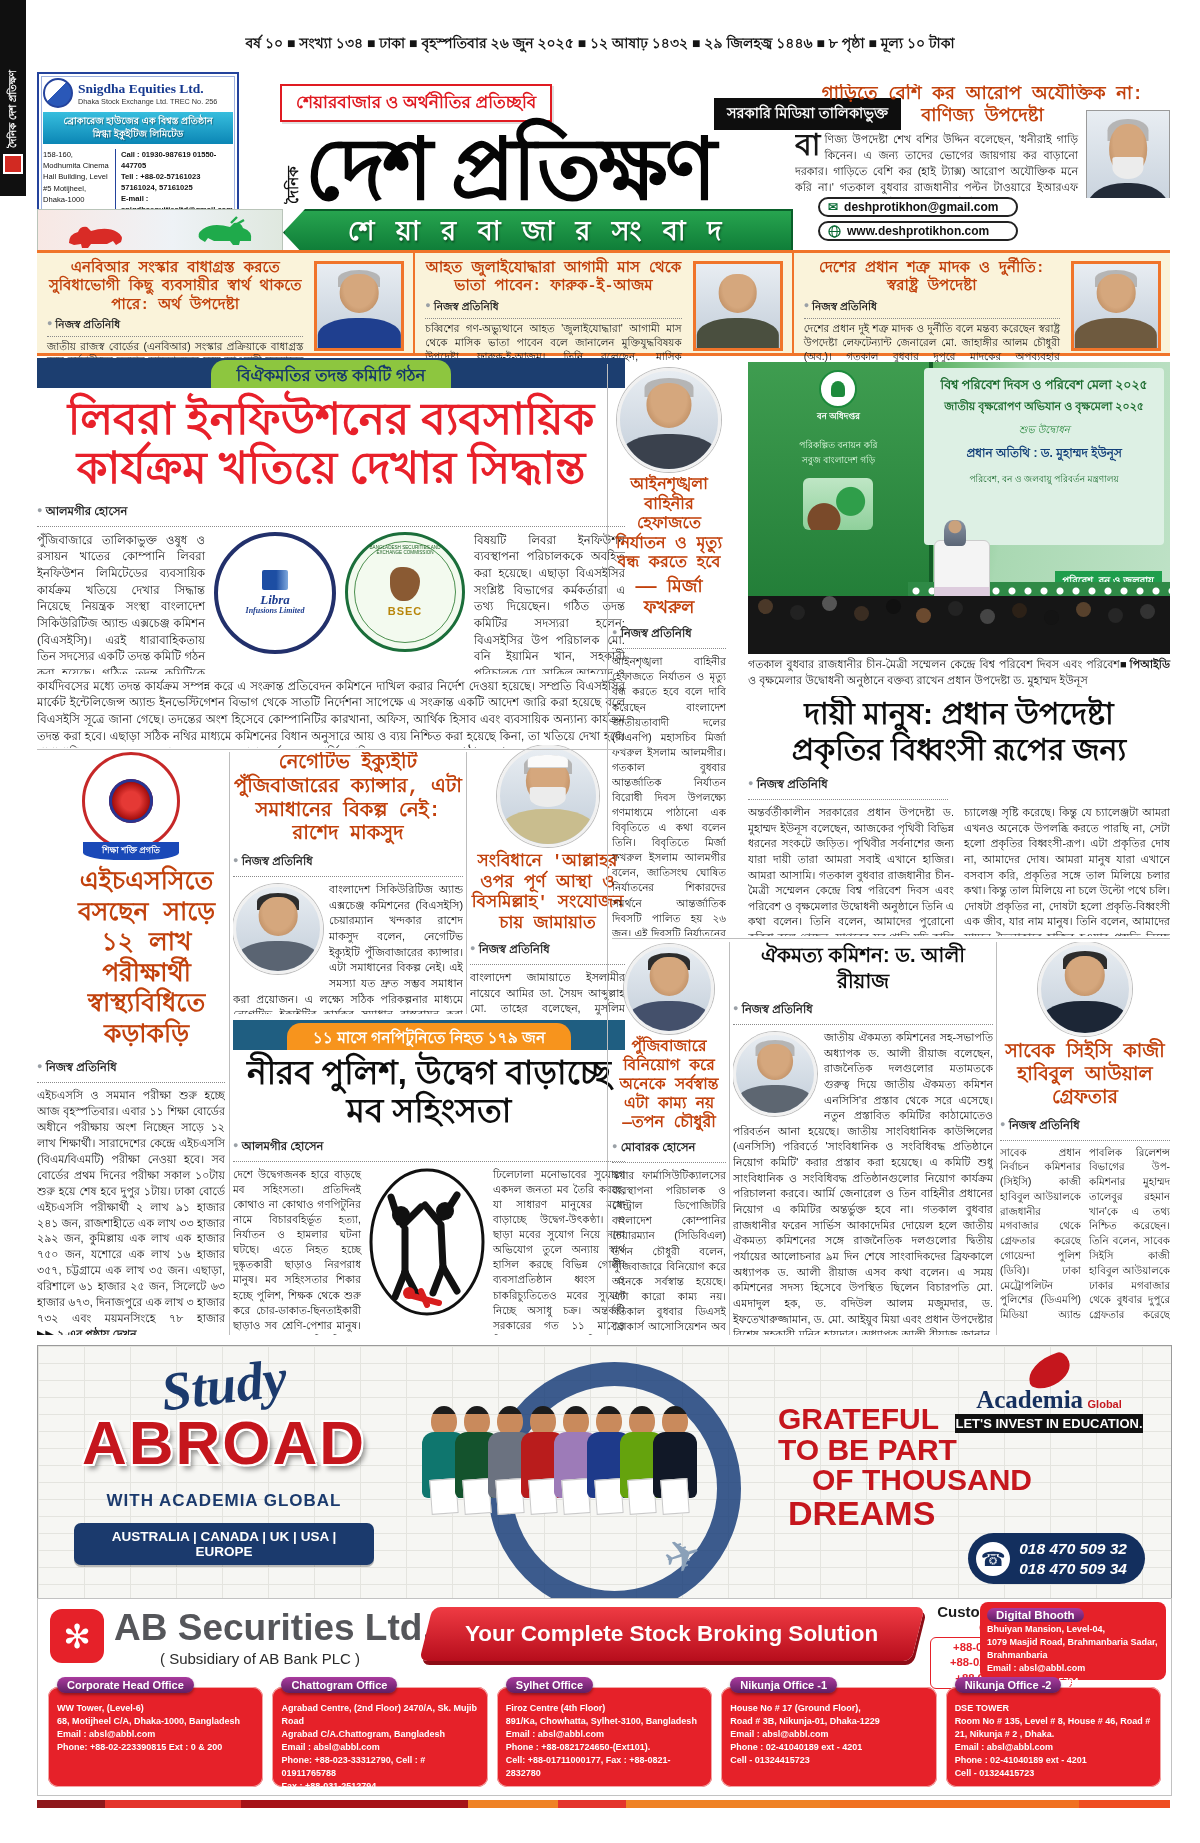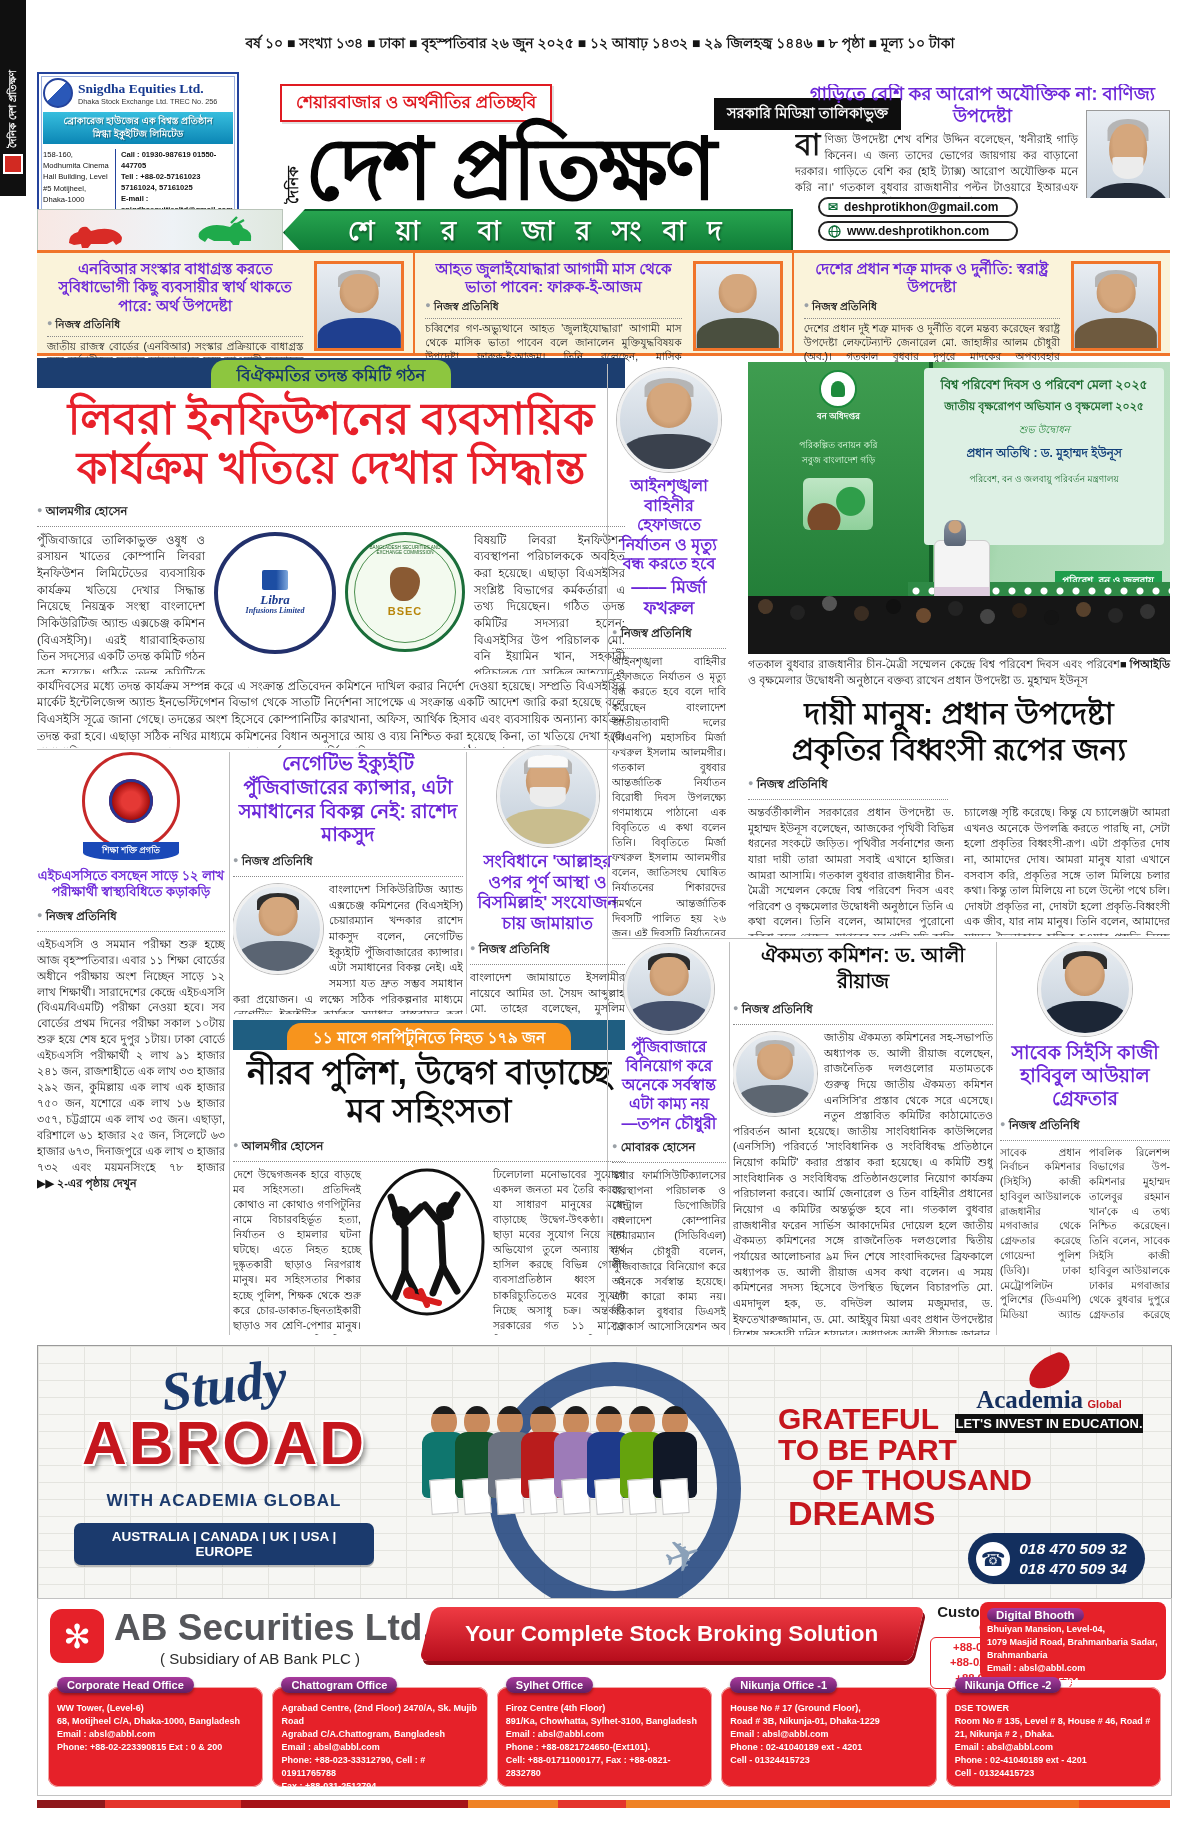--- a/index.html
+++ b/index.html
@@ -6,21 +6,21 @@
   .page{position:relative;width:1200px;height:1843px;margin:0 auto;background:#fff;
         font-family:"Liberation Sans",sans-serif;color:#111;overflow:hidden;}
   .abs{position:absolute;}
   .ctr{text-align:center;}
   .b{font-weight:bold;}
   .body-text{font-size:11.5px;line-height:1.45;text-align:justify;color:#161616;}
   .cont{font-weight:800;white-space:nowrap;}
   .byline{font-size:11.5px;font-weight:700;color:#222;border-bottom:1px dotted #8a8a8a;
           padding:2px 0 4px;margin-bottom:5px;}
   .byline .dot{color:#9aa0a6;font-size:9px;vertical-align:2px;}
-  .hl{font-weight:800;color:#6d28d9;line-height:1.22;}
+  .hl{font-weight:800;color:#c2410c;line-height:1.22;font-family:Liberation Mono, monospace;}
   .round{border-radius:50%;border:3px solid #f1f1f1;box-shadow:0 0 0 1px #bdbdbd;overflow:hidden;}
   
   .photo{position:relative;overflow:hidden;background:linear-gradient(#e8edf2,#c2cdd9);}
   .photo .hair{position:absolute;left:50%;top:7%;width:50%;height:20%;transform:translateX(-50%);
                background:#2d2d2d;border-radius:50% 50% 0 0;}
   .photo .hair.gray{background:#b5b5b5;}
   .photo .head{position:absolute;left:50%;top:12%;width:46%;height:46%;transform:translateX(-50%);
                background:radial-gradient(ellipse at 50% 35%,#d5a77d 55%,#b07e53 100%);
                border-radius:46% 46% 50% 50%;}
   .photo .beard{position:absolute;left:50%;top:41%;width:38%;height:20%;transform:translateX(-50%);
@@ -291,21 +291,21 @@
       <div class="body-text" style="flex:1;">বিষয়টি লিবরা ইনফিউশন ব্যবস্থাপনা পরিচালককে অবহিত করা হয়েছে। এছাড়া বিএসইসির সংশ্লিষ্ট বিভাগের কর্মকর্তারা এ তথ্য দিয়েছেন। গঠিত তদন্ত কমিটির সদস্যরা হলেন: বিএসইসির উপ পরিচালক মো. বনি ইয়ামিন খান, সহকারী পরিচালক মো. সাকিল আহমেদ ও ডিএসইর সহকারী মহাব্যবস্থাপক মো. মাসুদ খান।</div>
     </div>
     <div class="body-text" style="margin-top:4px;"><span>কার্যদিবসের মধ্যে তদন্ত কার্যক্রম সম্পন্ন করে এ সংক্রান্ত প্রতিবেদন কমিশনে দাখিল করার নির্দেশ দেওয়া হয়েছে। সম্প্রতি বিএসইসির মার্কেট ইন্টেলিজেন্স অ্যান্ড ইনভেস্টিগেশন বিভাগ থেকে সাতটি নির্দেশনা সাপেক্ষে এ সংক্রান্ত একটি আদেশ জারি করা হয়েছে বলে বিএসইসি সূত্রে জানা গেছে। তদন্তের অংশ হিসেবে কোম্পানিটির কারখানা, অফিস, আর্থিক হিসাব এবং ব্যবসায়িক অন্যান্য কার্যক্রম তদন্ত করা হবে। এছাড়া সঠিক নথির মাধ্যমে কমিশনের বিধান অনুসারে আয় ও ব্যয় নিশ্চিত করা হয়েছে কিনা, তা খতিয়ে দেখা হবে। পাশাপাশি ২০২০ ও ২০২১ সালের ৩০ জুন সমাপ্ত অর্থবছরের আর্থিক প্রতিবেদনের</span> <span class="cont">▶▶ ২-এর পৃষ্ঠায় দেখুন</span></div>
   </div>
 
   <div class="abs" style="left:37px;top:752px;width:188px;height:583px;overflow:hidden;">
     <div class="edu">
         <div class="em"></div>
       </div>
     <div class="edu-ribbon">শিক্ষা শক্তি প্রগতি</div>
-    <div class="hl ctr" style="font-size:13px;margin-top:8px;">এইচএসসিতে বসছেন সাড়ে ১২ লাখ পরীক্ষার্থী স্বাস্থ্যবিধিতে কড়াকড়ি</div>
+    <div class="hl ctr" style="font-size:25px;margin-top:8px;margin-left:31px;">এইচএসসিতে বসছেন সাড়ে ১২ লাখ পরীক্ষার্থী স্বাস্থ্যবিধিতে কড়াকড়ি</div>
     <div class="byline" style="margin-top:6px;"><span class="dot">●</span> <span>নিজস্ব প্রতিনিধি</span></div>
     <div class="body-text" style="font-size:11px;"><span>এইচএসসি ও সমমান পরীক্ষা শুরু হচ্ছে আজ বৃহস্পতিবার। এবার ১১ শিক্ষা বোর্ডের অধীনে পরীক্ষায় অংশ নিচ্ছেন সাড়ে ১২ লাখ শিক্ষার্থী। সারাদেশের কেন্দ্রে এইচএসসি (বিএম/বিএমটি) পরীক্ষা নেওয়া হবে। সব বোর্ডের প্রথম দিনের পরীক্ষা সকাল ১০টায় শুরু হয়ে শেষ হবে দুপুর ১টায়। ঢাকা বোর্ডে এইচএসসি পরীক্ষার্থী ২ লাখ ৯১ হাজার ২৪১ জন, রাজশাহীতে এক লাখ ৩৩ হাজার ২৯২ জন, কুমিল্লায় এক লাখ এক হাজার ৭৫০ জন, যশোরে এক লাখ ১৬ হাজার ৩৫৭, চট্টগ্রামে এক লাখ ৩৫ জন। এছাড়া, বরিশালে ৬১ হাজার ২৫ জন, সিলেটে ৬৩ হাজার ৬৭৩, দিনাজপুরে এক লাখ ৩ হাজার ৭৩২ এবং ময়মনসিংহে ৭৮ হাজার</span> <span class="cont">▶▶ ২-এর পৃষ্ঠায় দেখুন</span></div>
   </div>
 
   <div class="abs" style="left:233px;top:752px;width:230px;height:262px;overflow:hidden;">
     <div class="hl ctr" style="font-size:19.5px;">নেগেটিভ ইক্যুইটি পুঁজিবাজারের ক্যান্সার, এটা সমাধানের বিকল্প নেই: রাশেদ মাকসুদ</div>
     <div class="byline" style="margin-top:4px;"><span class="dot">●</span> <span>নিজস্ব প্রতিনিধি</span></div>
     <div class="body-text" style="font-size:10.8px;">
       <span class="photo round" style="--tc:#5a6472;float:left;width:84px;height:84px;margin:2px 6px 2px 0;display:inline-block;">
           <span class="hair" style="position:absolute;"></span>

